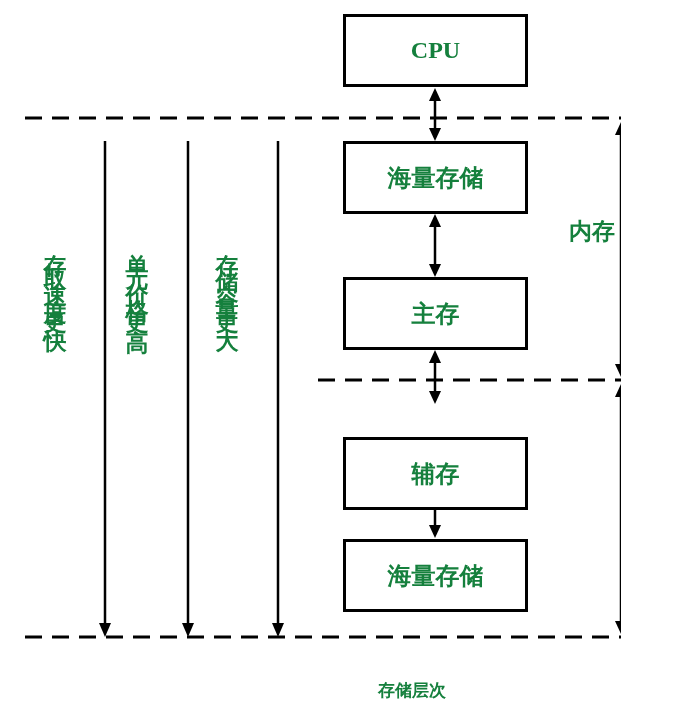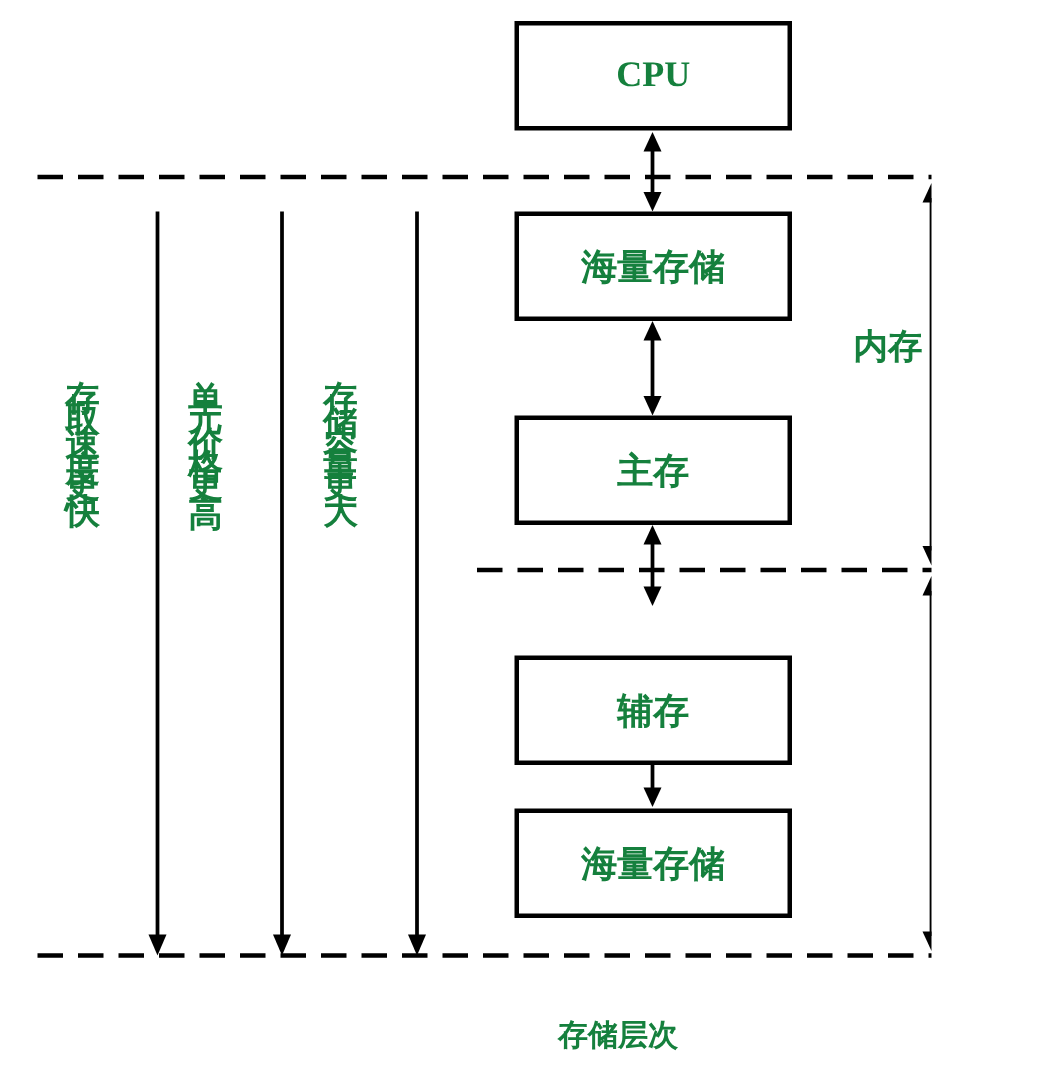--- a/index.html
+++ b/index.html
@@ -54,21 +54,21 @@
     font-size: 23px;
     background: #fff;
     padding: 6px 2px;
     z-index: 2;
     white-space: nowrap;
   }
   .diagram-title {
     position: absolute;
     transform: translate(-50%, -50%);
     font-weight: bold;
-    font-size: 20px;
+    font-size: 17px;
     z-index: 2;
     white-space: nowrap;
     text-align: right;
   }
 </style>
 </head>
 <body>
 
 <div class="canvas">
 

